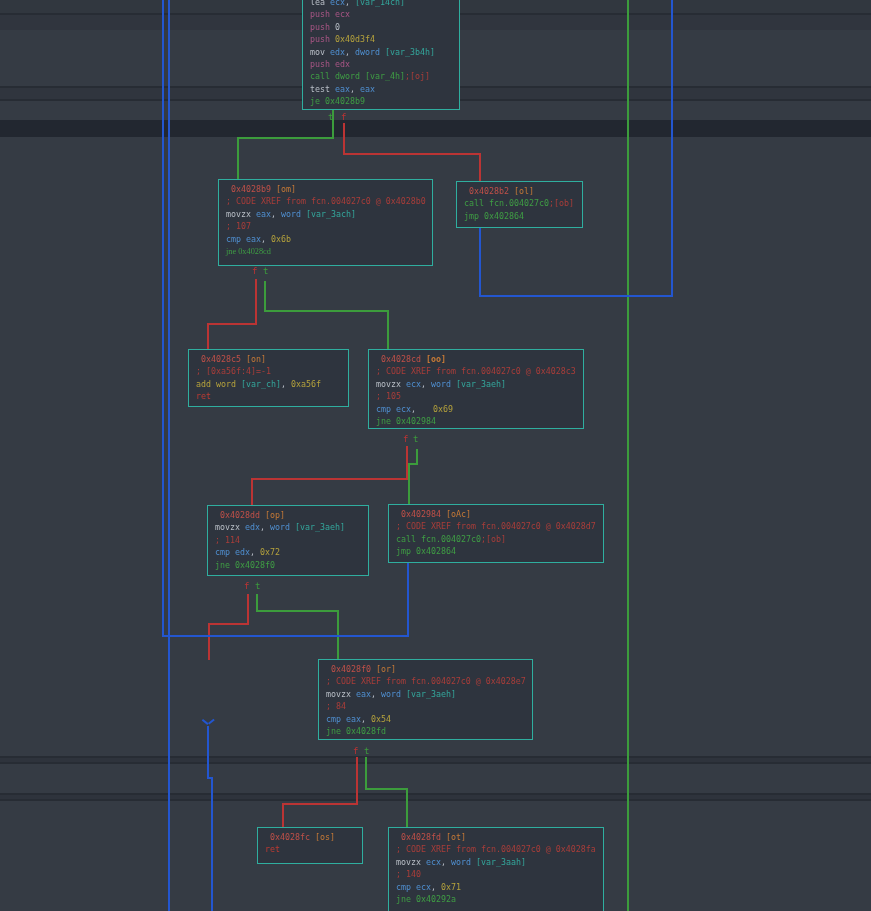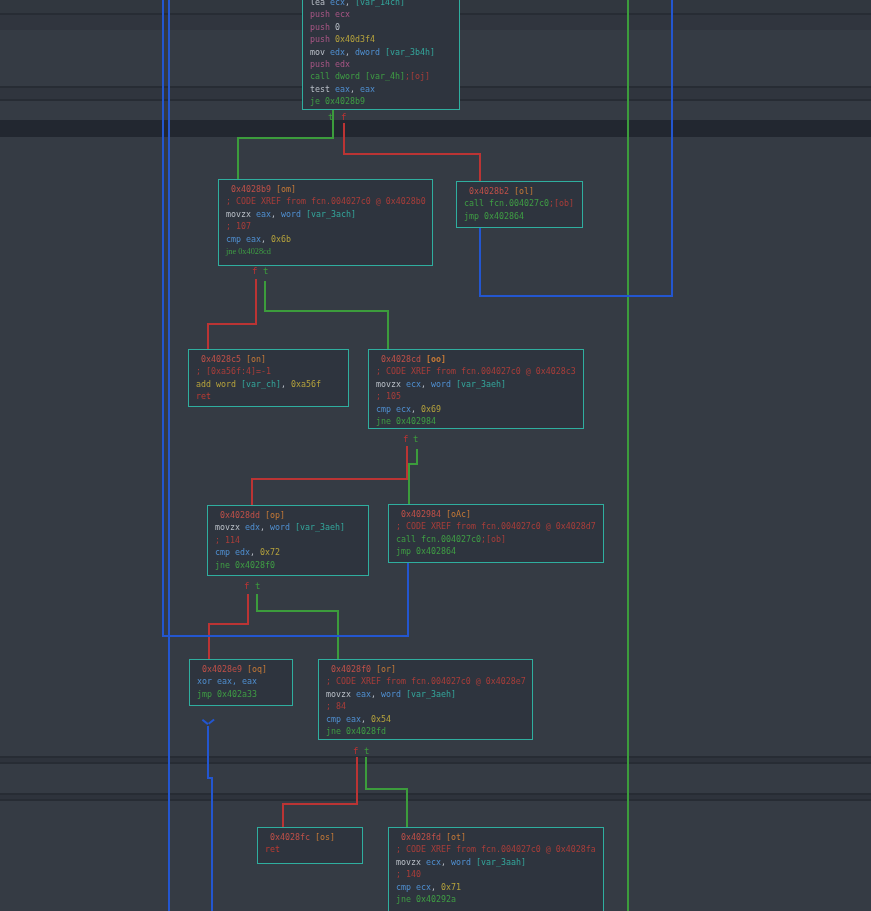--- a/index.html
+++ b/index.html
@@ -107,46 +107,39 @@
         <div class="asm-line"><span style="color: rgb(181, 162, 60);">add word </span><span style="color: rgb(51, 167, 156);">[var_ch]</span><span style="color: rgb(185, 191, 199);">, </span><span style="color: rgb(181, 162, 60);">0xa56f</span></div>
         <div class="asm-line"><span style="color: rgb(189, 58, 50);">ret</span></div>
       </div>
     </div>
     <div class="block" style="left: 368px; top: 349px; width: 216px; height: 80px; background: rgb(46, 52, 62); border-color: rgb(47, 174, 159);">
       <div class="block-body">
         <div class="asm-line"><span style="color: rgb(192, 80, 72);"> 0x4028cd </span><span style="color: rgb(199, 122, 54); font-weight: bold;">[oo]</span></div>
         <div class="asm-line"><span style="color: rgb(169, 61, 57);">; CODE XREF from fcn.004027c0 @ 0x4028c3</span></div>
         <div class="asm-line"><span style="color: rgb(185, 191, 199);">movzx </span><span style="color: rgb(79, 143, 208);">ecx</span><span style="color: rgb(185, 191, 199);">, </span><span style="color: rgb(79, 143, 208);">word </span><span style="color: rgb(51, 167, 156);">[var_3aeh]</span></div>
         <div class="asm-line"><span style="color: rgb(169, 61, 57);">; 105</span></div>
-        <div class="asm-line"><span style="color: rgb(79, 143, 208);">cmp ecx</span><span style="color: rgb(185, 191, 199);">, </span><span style="color: rgb(181, 162, 60);">0x69</span></div>
+        <div class="asm-line"><span style="color: rgb(79, 143, 208);">cmp ecx</span><span style="color: rgb(185, 191, 199);">, </span><span style="color: rgb(181, 162, 60); margin-left: 12px;">0x69</span></div>
         <div class="asm-line"><span style="color: rgb(63, 158, 68);">jne 0x402984</span></div>
       </div>
     </div>
     <div class="block" style="left: 207px; top: 505px; width: 162px; height: 71px; background: rgb(46, 52, 62); border-color: rgb(47, 174, 159);">
       <div class="block-body">
         <div class="asm-line"><span style="color: rgb(192, 80, 72);"> 0x4028dd </span><span style="color: rgb(199, 122, 54);">[op]</span></div>
         <div class="asm-line"><span style="color: rgb(185, 191, 199);">movzx </span><span style="color: rgb(79, 143, 208);">edx</span><span style="color: rgb(185, 191, 199);">, </span><span style="color: rgb(79, 143, 208);">word </span><span style="color: rgb(51, 167, 156);">[var_3aeh]</span></div>
         <div class="asm-line"><span style="color: rgb(169, 61, 57);">; 114</span></div>
         <div class="asm-line"><span style="color: rgb(79, 143, 208);">cmp edx</span><span style="color: rgb(185, 191, 199);">, </span><span style="color: rgb(181, 162, 60);">0x72</span></div>
         <div class="asm-line"><span style="color: rgb(63, 158, 68);">jne 0x4028f0</span></div>
       </div>
     </div>
     <div class="block" style="left: 388px; top: 504px; width: 216px; height: 59px; background: rgb(46, 52, 62); border-color: rgb(47, 174, 159);">
       <div class="block-body">
         <div class="asm-line"><span style="color: rgb(192, 80, 72);"> 0x402984 </span><span style="color: rgb(199, 122, 54);">[oAc]</span></div>
         <div class="asm-line"><span style="color: rgb(169, 61, 57);">; CODE XREF from fcn.004027c0 @ 0x4028d7</span></div>
         <div class="asm-line"><span style="color: rgb(63, 158, 68);">call fcn.004027c0</span><span style="color: rgb(169, 61, 57);">;[ob]</span></div>
         <div class="asm-line"><span style="color: rgb(63, 158, 68);">jmp 0x402864</span></div>
-      </div>
-    </div>
-    <div class="block" style="left: 189px; top: 659px; width: 104px; height: 47px; background: rgb(46, 52, 62); border-color: rgb(47, 174, 159);">
-      <div class="block-body">
-        <div class="asm-line"><span style="color: rgb(192, 80, 72);"> 0x4028e9 </span><span style="color: rgb(199, 122, 54);">[oq]</span></div>
-        <div class="asm-line"><span style="color: rgb(79, 143, 208);">xor eax, eax</span></div>
-        <div class="asm-line"><span style="color: rgb(63, 158, 68);">jmp 0x402a33</span></div>
       </div>
     </div>
     <div class="block" style="left: 318px; top: 659px; width: 215px; height: 81px; background: rgb(46, 52, 62); border-color: rgb(47, 174, 159);">
       <div class="block-body">
         <div class="asm-line"><span style="color: rgb(192, 80, 72);"> 0x4028f0 </span><span style="color: rgb(199, 122, 54);">[or]</span></div>
         <div class="asm-line"><span style="color: rgb(169, 61, 57);">; CODE XREF from fcn.004027c0 @ 0x4028e7</span></div>
         <div class="asm-line"><span style="color: rgb(185, 191, 199);">movzx </span><span style="color: rgb(79, 143, 208);">eax</span><span style="color: rgb(185, 191, 199);">, </span><span style="color: rgb(79, 143, 208);">word </span><span style="color: rgb(51, 167, 156);">[var_3aeh]</span></div>
         <div class="asm-line"><span style="color: rgb(169, 61, 57);">; 84</span></div>
         <div class="asm-line"><span style="color: rgb(79, 143, 208);">cmp eax</span><span style="color: rgb(185, 191, 199);">, </span><span style="color: rgb(181, 162, 60);">0x54</span></div>
         <div class="asm-line"><span style="color: rgb(63, 158, 68);">jne 0x4028fd</span></div>

